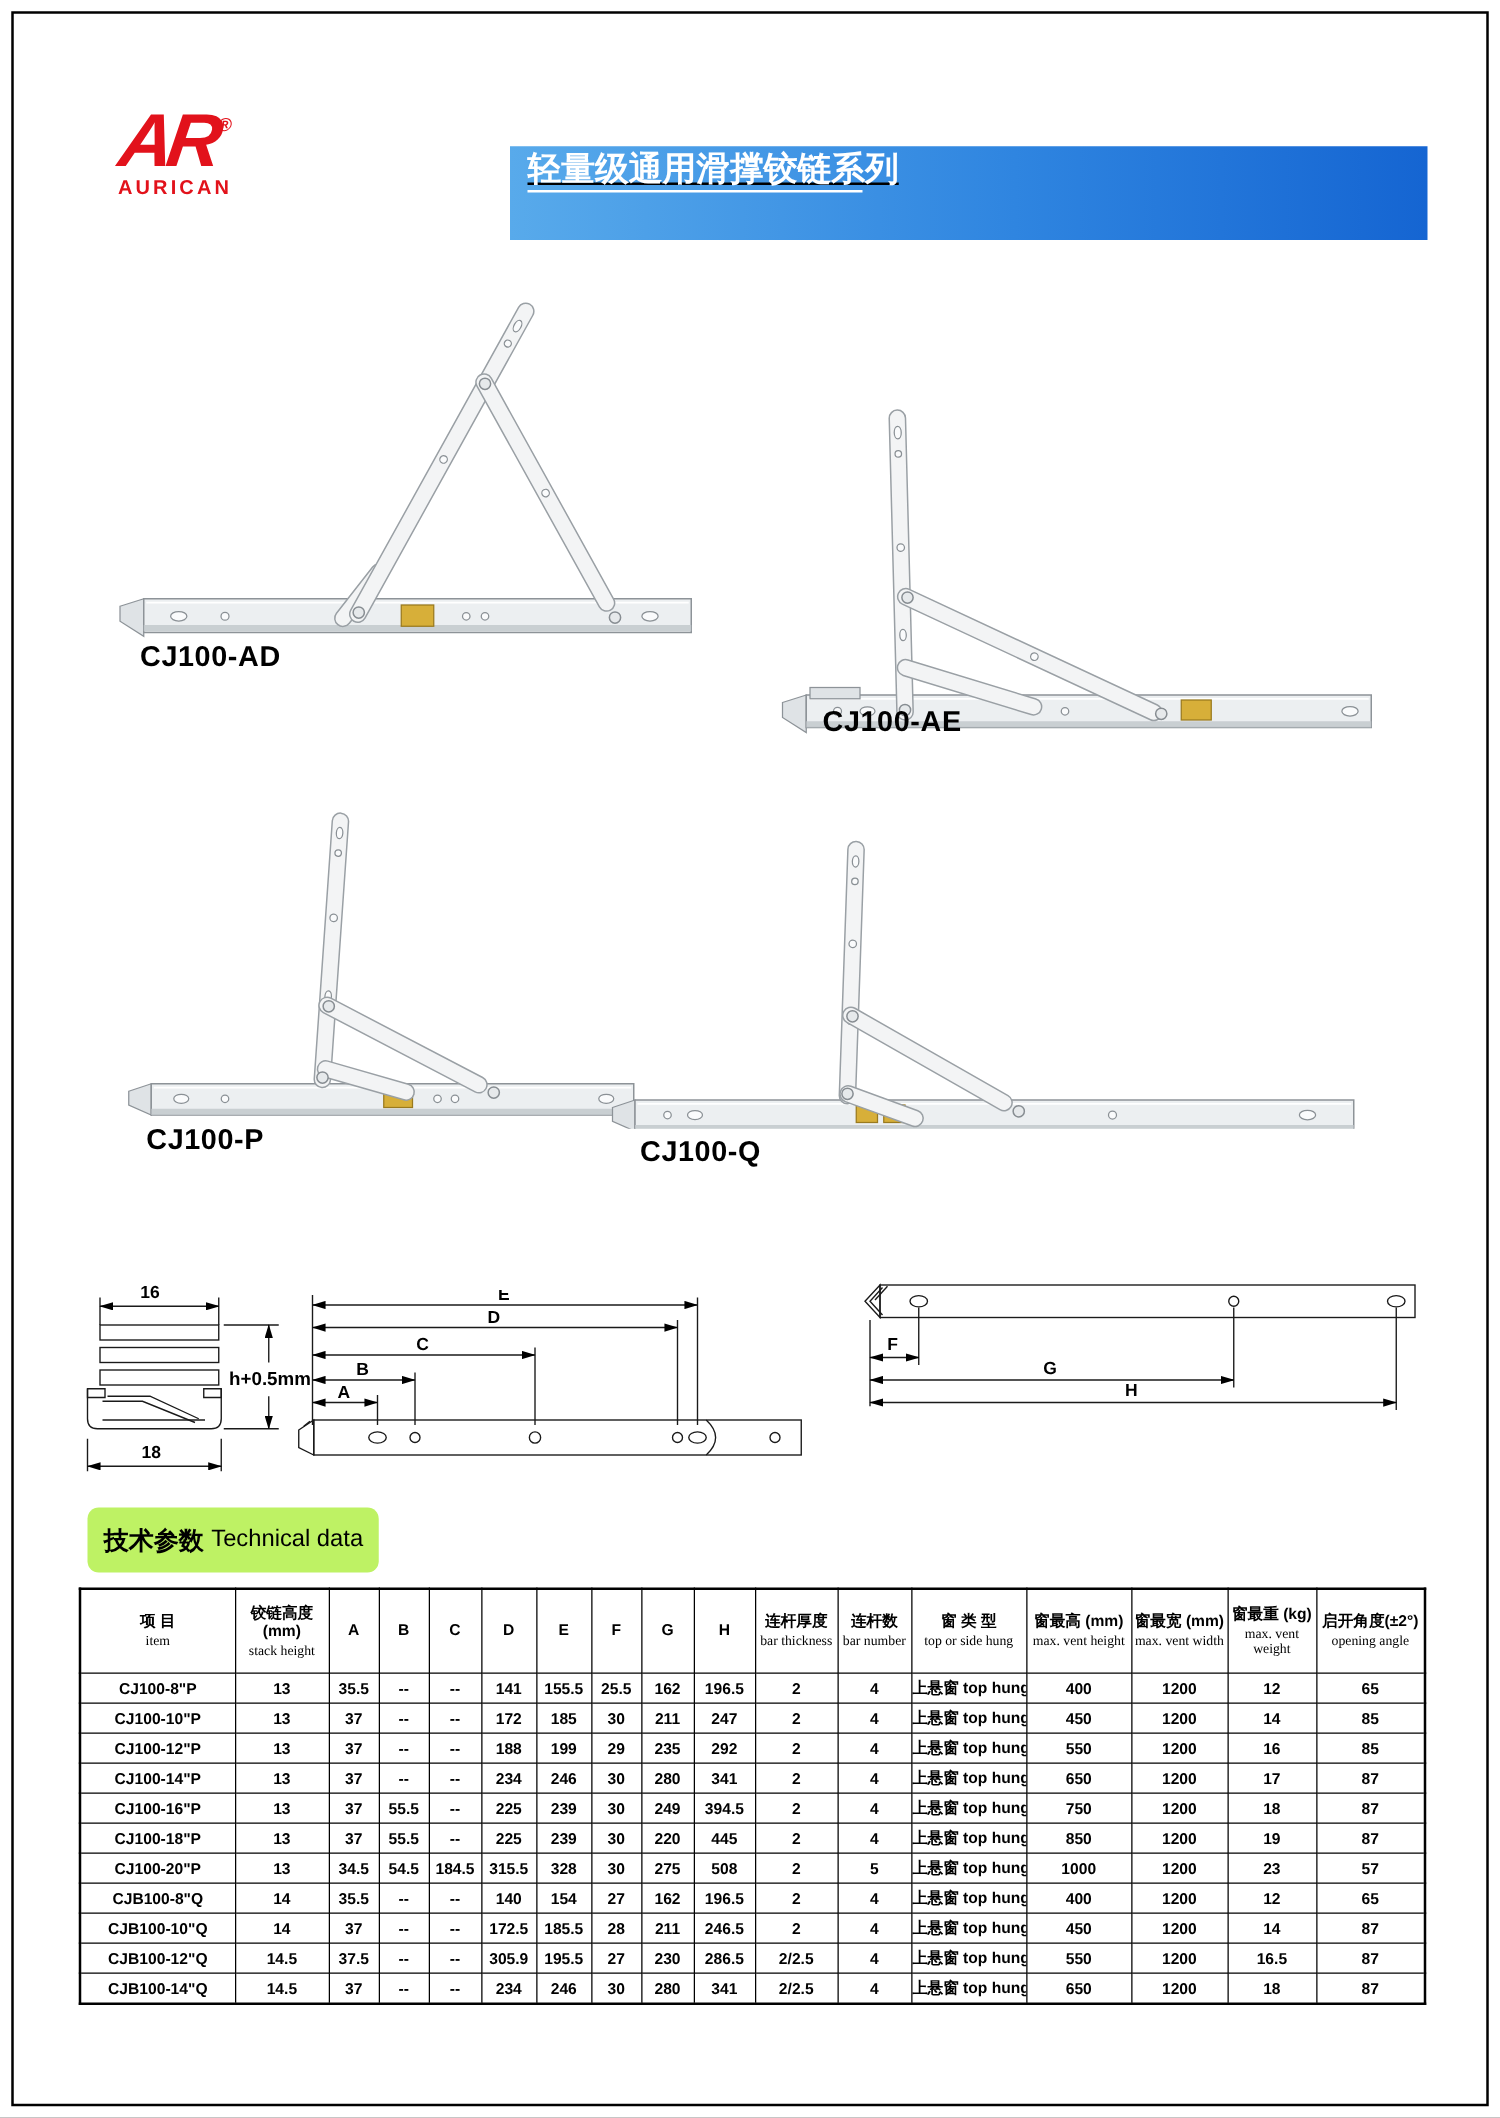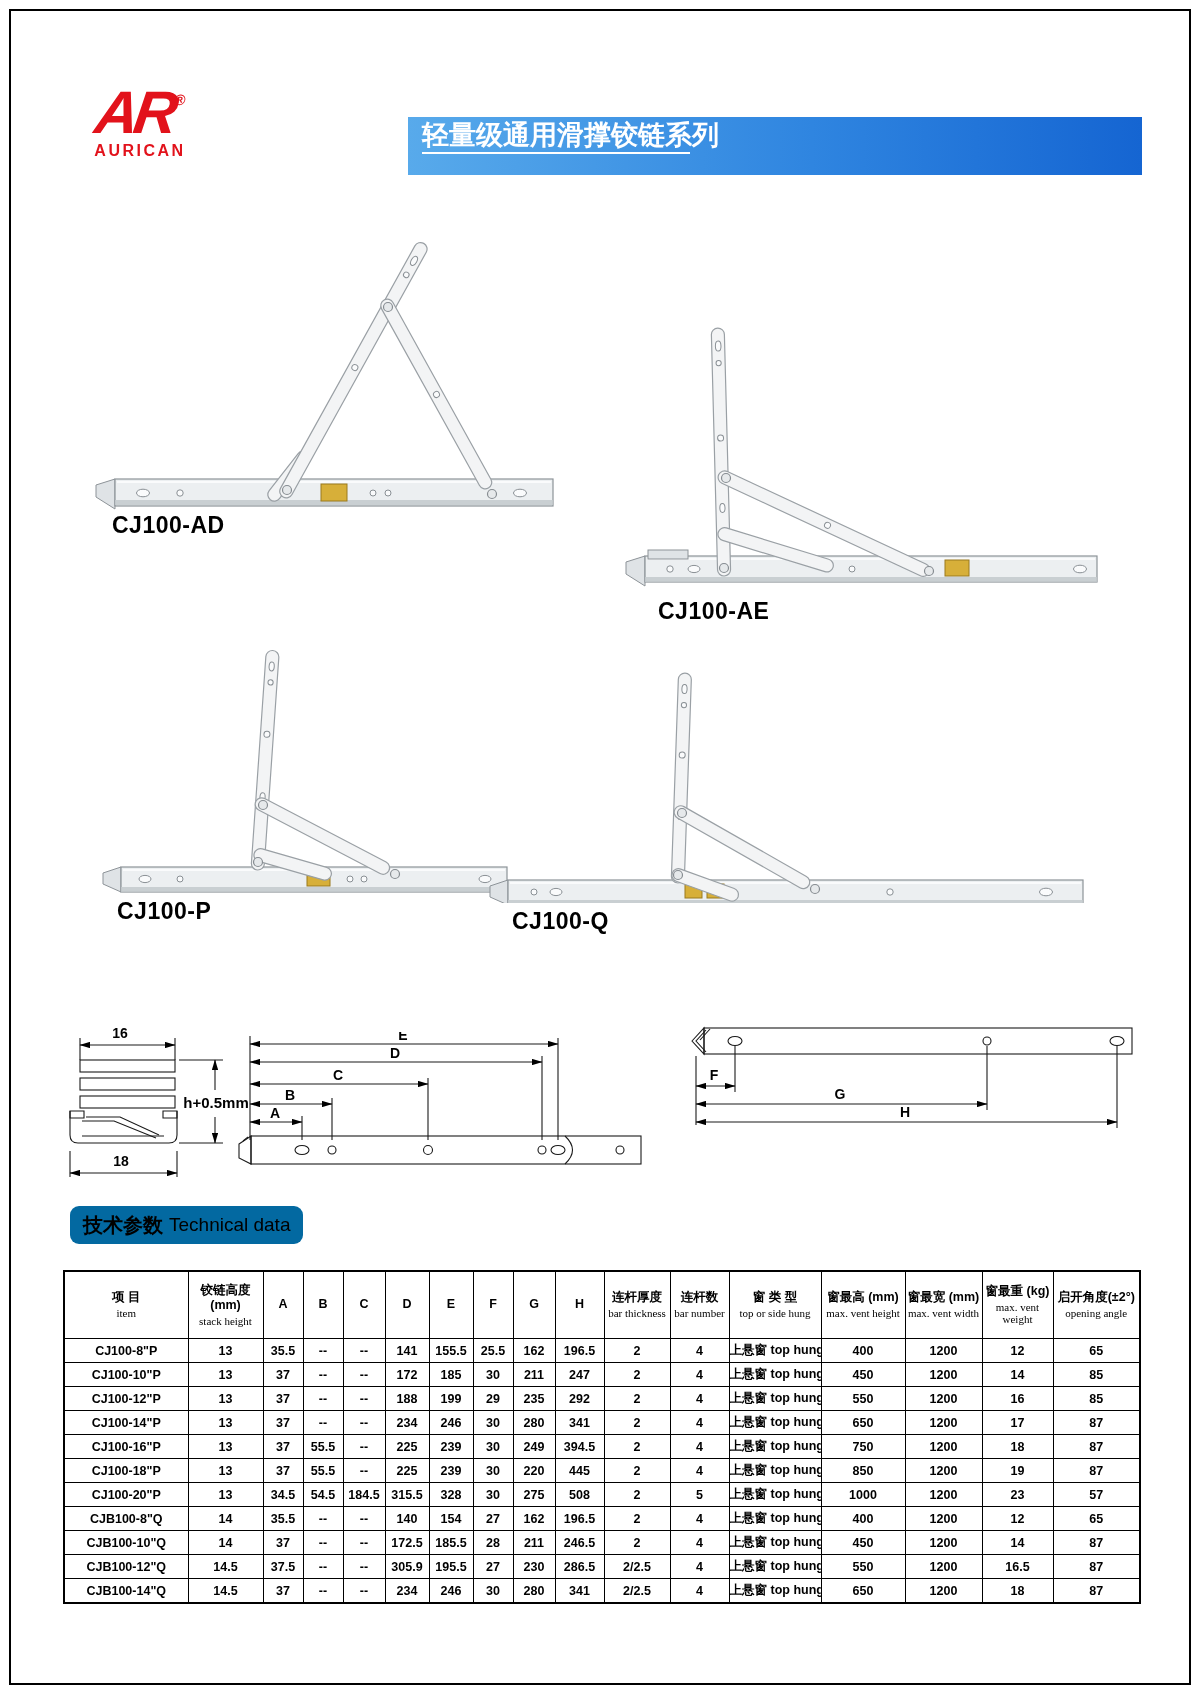--- a/index.html
+++ b/index.html
@@ -8,23 +8,23 @@
   .frame{position:absolute;left:9px;top:9px;width:1178px;height:1672px;border:2px solid #000;}
 
   
   .logo{position:absolute;left:62px;top:84px;width:156px;text-align:center;color:#e2121b;}
   .logo-ar{display:inline-block;font-size:60px;font-weight:bold;font-style:italic;
            line-height:.95;letter-spacing:-5px;transform:skewX(-8deg);}
   .logo-reg{font-size:15px;font-weight:bold;vertical-align:28px;font-style:normal;letter-spacing:0;}
   .logo-name{font-size:16px;font-weight:bold;letter-spacing:2.5px;margin-top:1px;}
   .model{position:absolute;left:212px;top:98px;font-size:68px;font-weight:bold;
          letter-spacing:-2px;-webkit-text-stroke:2.5px #000;line-height:1;}
-  .banner{position:absolute;left:408px;top:117px;width:734px;height:58px;box-sizing:border-box;
+  .banner{position:absolute;left:408px;top:117px;width:734px;height:75px;box-sizing:border-box;
           padding:3px 0 0 14px;
-          background:linear-gradient(90deg,#58aaeb 0%,#2f85e0 55%,#1565d2 100%);}
+          background:linear-gradient(90deg,#58aaeb 0%,#2f85e0 55%,#1565d2 100%);text-decoration:underline;}
   .banner-cn{font-size:27px;font-weight:bold;color:#fff;line-height:30px;}
   .banner-rule{width:268px;height:2px;background:#fff;margin:2px 0 1px;}
   .banner-en{font-size:23px;font-weight:bold;color:#fff;line-height:26px;}
 
   
   .prod{position:absolute;}
   .prod-label{position:absolute;font-size:23px;font-weight:bold;letter-spacing:.5px;}
   .trk-body{fill:#eceff1;stroke:#8d9398;stroke-width:1.2;}
   .trk-tip{fill:#dfe3e6;stroke:#8d9398;stroke-width:1;}
   .trk-shade{fill:#c3c9cd;opacity:.85;}
@@ -33,21 +33,21 @@
   .gold{fill:#d7af39;stroke:#9a7a1e;stroke-width:1;}
   .arm rect{fill:#f3f4f5;stroke:#9aa0a5;stroke-width:1.2;}
   .rivet{fill:#e6e9eb;stroke:#878d92;stroke-width:1.2;}
 
   
   .tdraw{position:absolute;}
   .dr{stroke:#1a1a1a;stroke-width:1.1;fill:none;}
   .dimtext{font-family:"Liberation Sans",sans-serif;font-size:14px;font-weight:bold;fill:#000;}
 
   
-  .badge{position:absolute;left:70px;top:1206px;height:38px;background:#0369a1;border-radius:9px;
+  .badge{position:absolute;left:70px;top:1206px;height:52px;background:#bef264;border-radius:9px;
          display:flex;align-items:center;padding:0 13px;white-space:nowrap;}
   .badge-cn{font-size:20px;font-weight:bold;margin-right:6px;}
   .badge-en{font-size:19px;}
 
   
   .tech{position:absolute;left:63px;top:1258px;width:1077px;border-collapse:collapse;
         table-layout:fixed;border:2px solid #000;margin-top:12px;}
   .tech th,.tech td{border:1px solid #000;text-align:center;vertical-align:middle;padding:0;overflow:hidden;}
   .tech thead th{height:66px;background:#fff;}
   .h-cn{font-size:12.5px;font-weight:bold;line-height:1.25;}
@@ -125,21 +125,21 @@
       <rect x="-8" y="-6.5" width="232" height="13" rx="6.5"></rect>
       <circle class="hole" cx="112" cy="0" r="3"></circle>
     </g>
     <g class="arm" transform="translate(112,246) rotate(17)">
       <rect x="-6" y="-6.5" width="120" height="13" rx="6.5"></rect>
     </g>
     <circle class="rivet" cx="112" cy="280" r="4.5"></circle>
     <circle class="rivet" cx="114" cy="190" r="4.5"></circle>
     <circle class="rivet" cx="317" cy="283" r="4.5"></circle>
   </svg>
-  <div class="prod-label" style="left:658px;top:598px">CJ100-AE</div>
+  <div class="prod-label" style="left:658px;top:564px">CJ100-AE</div>
 
   <svg class="prod" style="left:95px;top:615px" width="420" height="285" viewBox="0 0 420 285">
     <g>
       <polygon class="trk-tip" points="8,258 26,252 26,277 8,269"></polygon>
       <rect class="trk-body" x="26" y="252" width="386" height="25"></rect>
       <rect class="trk-shade" x="26" y="272" width="386" height="5"></rect>
       <line class="trk-hi" x1="28" y1="255" x2="410" y2="255"></line>
       <ellipse class="hole" cx="50" cy="264" rx="6" ry="3.6"></ellipse>
       <circle class="hole" cx="85" cy="264" r="3"></circle>
       <circle class="hole" cx="255" cy="264" r="3"></circle>

